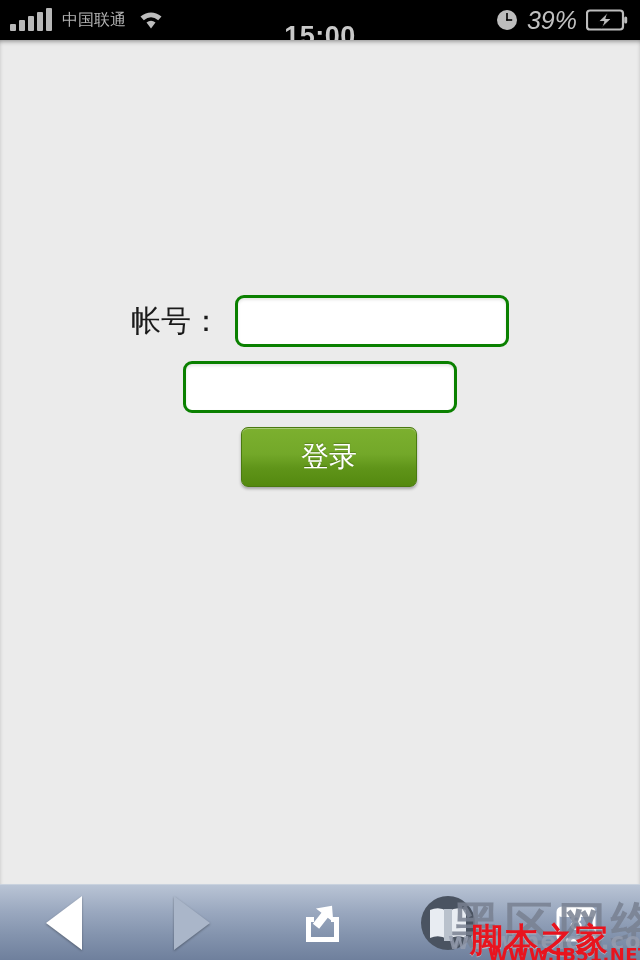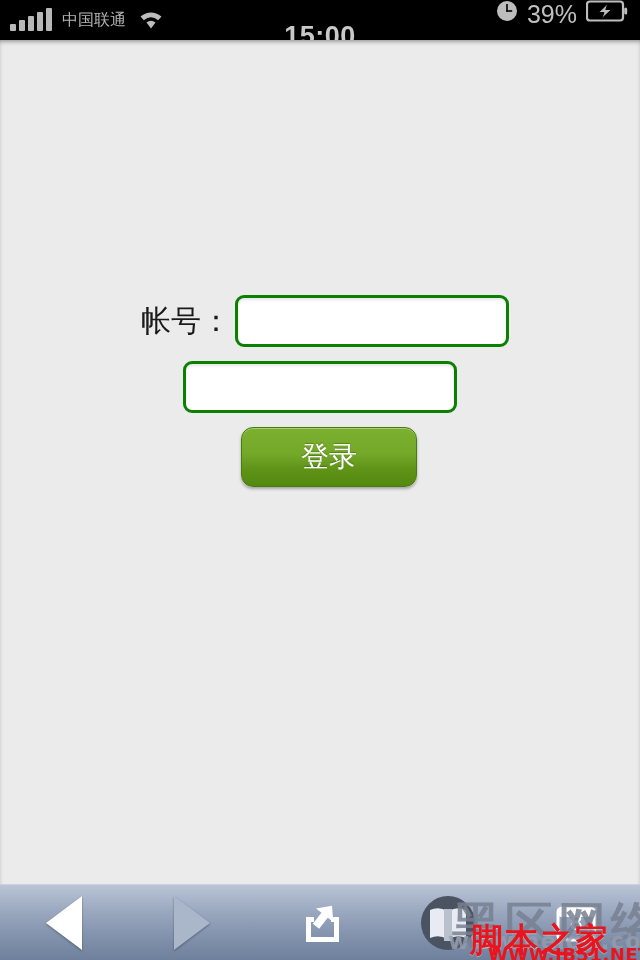--- a/index.html
+++ b/index.html
@@ -65,22 +65,23 @@
     font-size: 27px;
     font-weight: bold;
     color: #c9c9c9;
     letter-spacing: 0.5px;
   }
   #status-right {
     position: absolute;
     right: 12px; top: 0;
     height: 40px;
     display: flex;
-    align-items: flex-start;
+    align-items: center;
     gap: 9px;
+    font-style: italic;
   }
   #battery-percent {
     font-size: 25px;
     color: #c0c0c0;
   }
   .alarm-icon { display: block; }
   .battery-icon { display: block; }
 
   
   #web-content {
@@ -100,21 +101,20 @@
     width: 640px;
   }
   .form-row {
     display: flex;
     align-items: center;
     justify-content: center;
     margin-bottom: 14px;
   }
   .form-label {
     width: 100px;
-    text-align: right;
     font-size: 30px;
     color: #1a1a1a;
     font-family: "DejaVu Sans", "Liberation Sans", sans-serif;
     padding-right: 4px;
     white-space: nowrap;
   }
   .text-input {
     width: 274px;
     height: 52px;
     box-sizing: border-box;
@@ -131,21 +131,21 @@
   #button-row {
     display: flex;
     justify-content: center;
     margin-top: 14px;
     padding-left: 18px;
   }
   #login-button {
     width: 176px;
     height: 60px;
     border: 1px solid #4a7a10;
-    border-radius: 12px;
+    border-radius: 7px;
     background: linear-gradient(to bottom, #7cb02f 0%, #73a829 45%, #5f9419 70%, #54890f 100%);
     color: #ffffff;
     font-size: 28px;
     font-family: "DejaVu Sans", "Liberation Sans", sans-serif;
     cursor: pointer;
     box-shadow: 0 2px 3px rgba(0,0,0,0.30), inset 0 1px 0 rgba(255,255,255,0.35);
     text-shadow: 0 -1px 1px rgba(0,0,0,0.25);
     padding: 0;
   }
 

